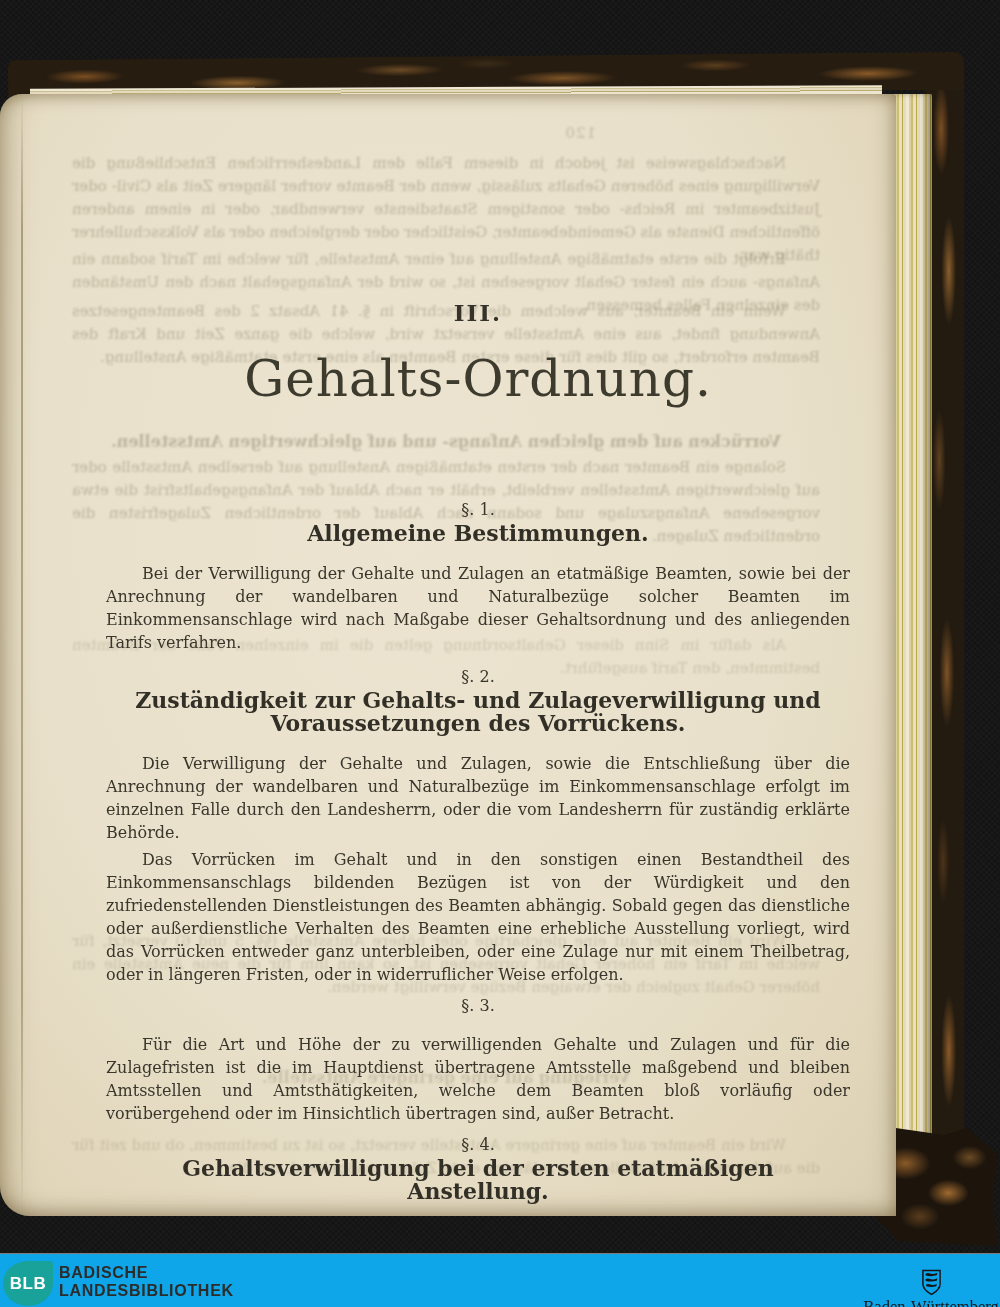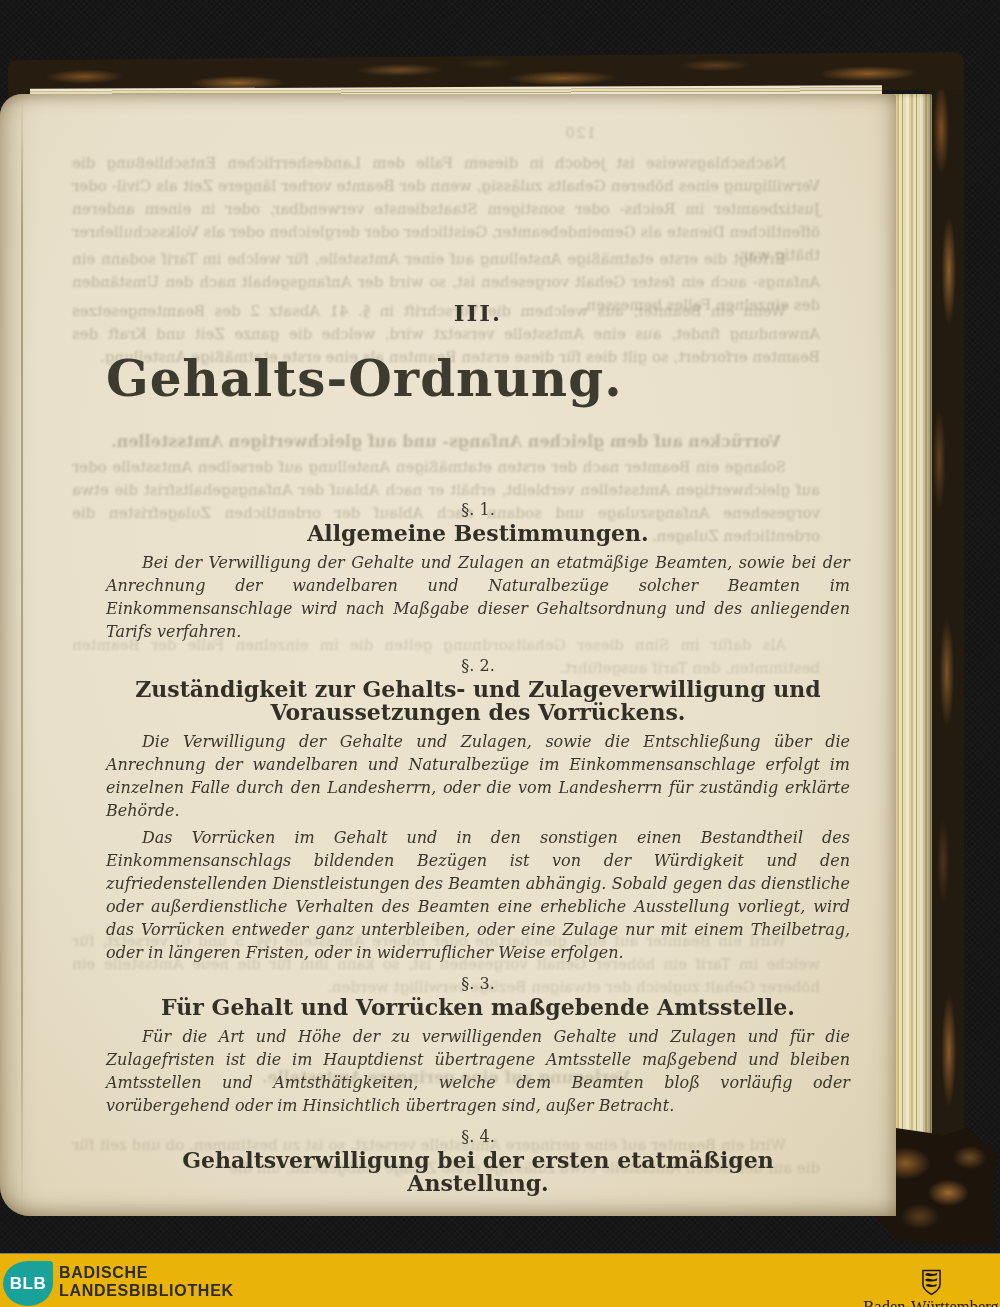--- a/index.html
+++ b/index.html
@@ -103,41 +103,41 @@
     position:relative;z-index:3;
     padding:206px 46px 0 78px;
     color:#3a362c;
     font-size:16px;line-height:23px;
   }
   .part-number{
     text-align:center;font-weight:bold;font-size:23px;line-height:26px;
     letter-spacing:2px;color:#35322a;margin:0;
   }
   .doc-title{
-    text-align:left;font-weight:bold;font-size:50px;line-height:58px;
+    text-align:center;font-weight:normal;font-size:50px;line-height:58px;
     letter-spacing:1px;color:#3d3a2e;margin:24px 0 0 0;
   }
   .section{margin:0;}
   .sec-1{margin-top:92px;}
   .sec-2{margin-top:13px;}
   .sec-3{margin-top:10px;}
   .sec-4{margin-top:10px;}
   .sec-num{text-align:center;font-size:16px;line-height:20px;margin:0 0 2px 0;}
   .sec-heading{
     text-align:center;font-weight:bold;font-size:22px;line-height:23px;
     color:#322f27;margin:0 10px;
   }
   .para{
-    margin:6px 0 0 0;text-align:justify;text-indent:36px;hyphens:auto;font-style:italic;
+    margin:17px 0 0 0;text-align:justify;text-indent:36px;hyphens:auto;
   }
   .para + .para{margin-top:4px;}
   
   .footer{
     position:absolute;left:0;top:1253px;width:1000px;height:54px;z-index:6;
-    background:#eab308;border-top:1px solid #7e7d79;box-sizing:border-box;
+    background:#0ea5e9;border-top:1px solid #7e7d79;box-sizing:border-box;
   }
   .blb-logo{
     position:absolute;left:3px;top:7px;width:50px;height:45px;
     background:#18a29a;border-radius:55% 4px 55% 55%;
     display:flex;align-items:center;justify-content:center;
   }
   .blb-logo span{
     color:#ffffff;font-family:"Liberation Sans", sans-serif;font-weight:bold;
     font-size:17px;letter-spacing:0.5px;
   }
@@ -207,21 +207,20 @@
 
     <div class="section sec-2">
       <p class="sec-num">§. 2.</p>
       <h2 class="sec-heading">Zuständigkeit zur Gehalts- und Zulageverwilligung und Voraussetzungen des Vorrückens.</h2>
       <p class="para">Die Verwilligung der Gehalte und Zulagen, sowie die Entschließung über die Anrechnung der wandelbaren und Naturalbezüge im Einkommensanschlage erfolgt im einzelnen Falle durch den Landesherrn, oder die vom Landesherrn für zuständig erklärte Behörde.</p>
       <p class="para">Das Vorrücken im Gehalt und in den sonstigen einen Bestandtheil des Einkommensanschlags bildenden Bezügen ist von der Würdigkeit und den zufriedenstellenden Dienstleistungen des Beamten abhängig. Sobald gegen das dienstliche oder außerdienstliche Verhalten des Beamten eine erhebliche Ausstellung vorliegt, wird das Vorrücken entweder ganz unterbleiben, oder eine Zulage nur mit einem Theilbetrag, oder in längeren Fristen, oder in widerruflicher Weise erfolgen.</p>
     </div>
 
     <div class="section sec-3">
       <p class="sec-num">§. 3.</p>
-      <h2 class="sec-heading">Für Gehalt und Vorrücken maßgebende Amtsstelle.</h2>
       <p class="para">Für die Art und Höhe der zu verwilligenden Gehalte und Zulagen und für die Zulagefristen ist die im Hauptdienst übertragene Amtsstelle maßgebend und bleiben Amtsstellen und Amtsthätigkeiten, welche dem Beamten bloß vorläufig oder vorübergehend oder im Hinsichtlich übertragen sind, außer Betracht.</p>
     </div>
 
     <div class="section sec-4">
       <p class="sec-num">§. 4.</p>
       <h2 class="sec-heading">Gehaltsverwilligung bei der ersten etatmäßigen Anstellung.</h2>
 
     </div>
 
   </div>

